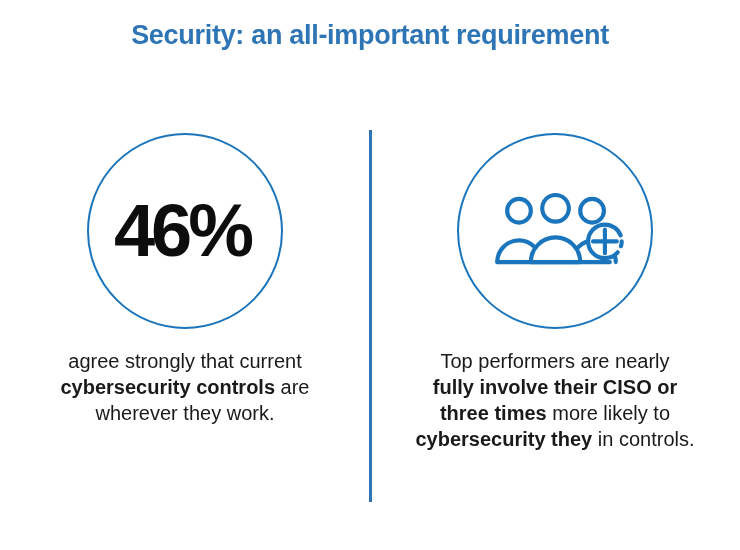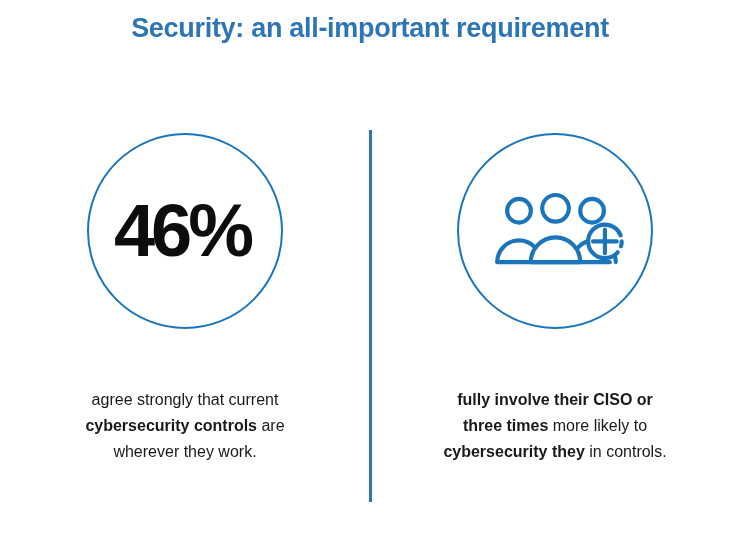--- a/index.html
+++ b/index.html
@@ -11,21 +11,21 @@
   *{box-sizing:border-box;}
   html,body{margin:0;padding:0;}
   body{
     width:740px;height:550px;
     background:#ffffff;
     font-family:"Liberation Sans", sans-serif;
     position:relative;
     overflow:hidden;
   }
   .title{
-    position:absolute;top:13px;left:0;width:740px;
+    position:absolute;top:20px;left:0;width:740px;
     text-align:center;
     font-size:27px;font-weight:700;letter-spacing:-0.3px;
     color:var(--title-blue);
     margin:0;
   }
   .columns{
     position:absolute;top:133px;left:0;width:740px;
     display:flex;
   }
   .col{
@@ -45,23 +45,23 @@
     color:#0d0d0d;
     padding-right:6px;
     line-height:1;
   }
   .team-icon{
     color:var(--stroke-blue);
     display:block;
     margin-left:6px;
   }
   .caption{
-    margin-top:58px;
+    margin-top:19px;
     text-align:center;
-    font-size:16px;line-height:26px;
+    font-size:20px;line-height:26px;
     color:var(--text-dark);
     font-weight:400;
   }
   .cap-line{white-space:nowrap;}
   .caption .b{font-weight:700;text-align:right;}
   .divider{
     position:absolute;left:369px;top:130px;
     width:3px;height:372px;
     background:var(--divider-blue);
   }
@@ -97,20 +97,21 @@
         <circle cx="63" cy="16.5" r="13.5" fill="#ffffff"></circle>
         <circle cx="100" cy="19" r="12" fill="#ffffff"></circle>
 
         <path d="M4 71 H118"></path>
 
         <circle cx="113" cy="50" r="17" fill="#ffffff" stroke-dasharray="5 7 88 6.8"></circle>
         <path d="M101 50 h24 M113 38 v24"></path>
       </svg>
     </div>
     <div class="caption">
+        <div class="cap-line"><span>Top performers are nearly</span></div>
         <div class="cap-line"><span class="b">fully involve their CISO or</span></div>
         <div class="cap-line"><span class="b">three times</span><span> more likely to</span></div>
         <div class="cap-line"><span class="b">cybersecurity they</span><span> in controls.</span></div>
       </div>
   </div>
 
 </div>
 
 <div class="divider"></div>
 

